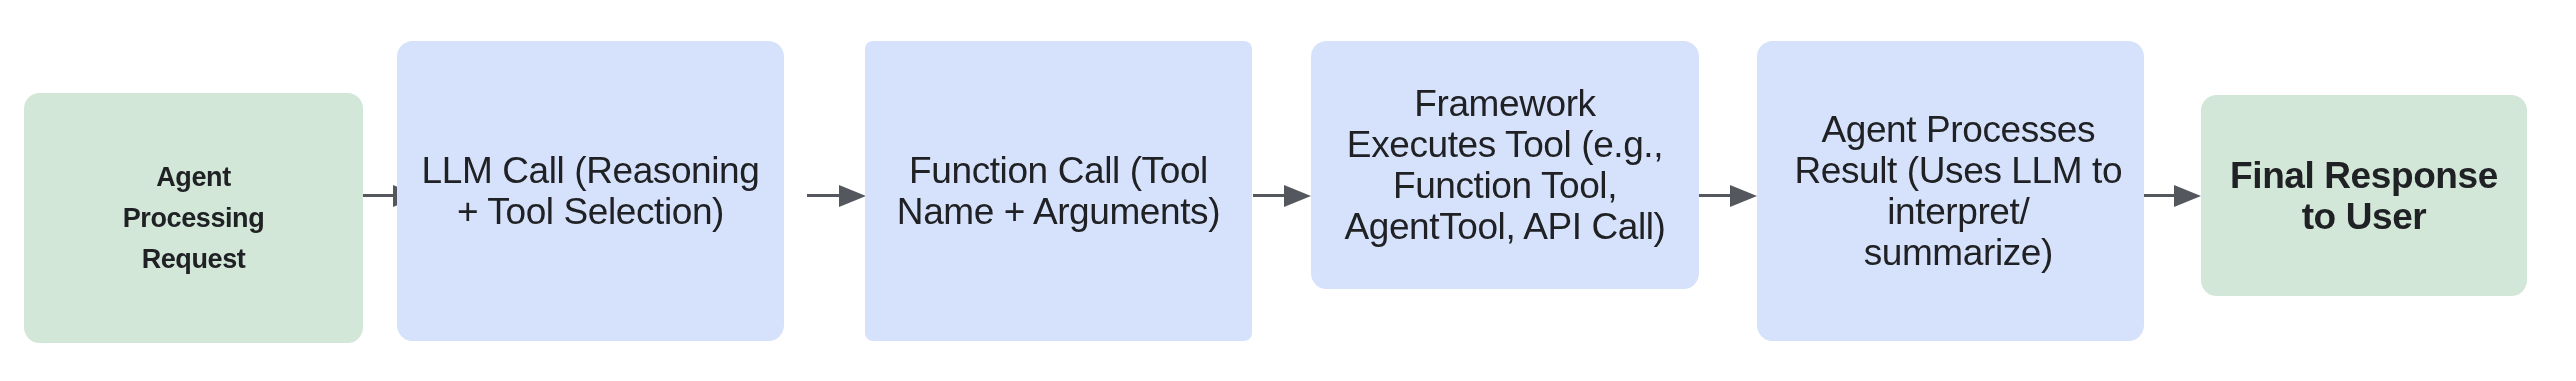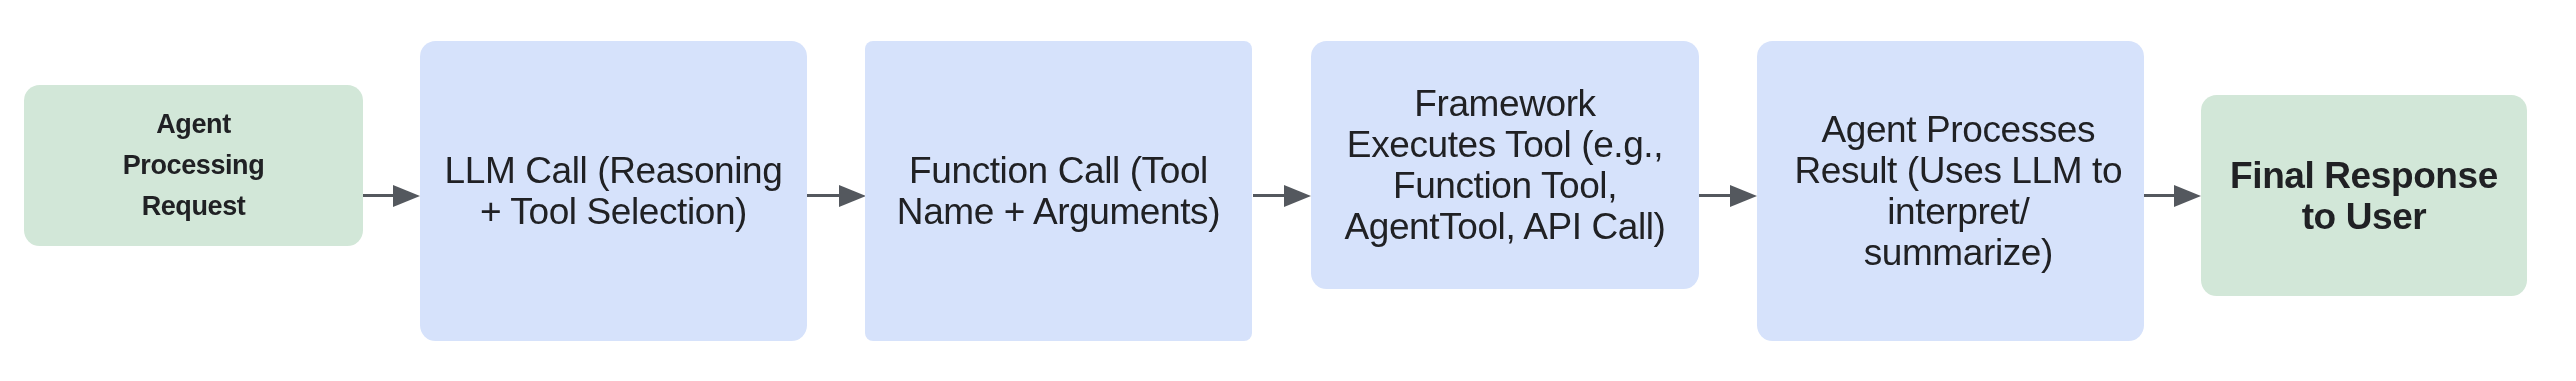--- a/index.html
+++ b/index.html
@@ -27,24 +27,24 @@
   .node .label {
     white-space: pre-line;
     text-align: center;
     color: var(--text, #202124);
     letter-spacing: -0.4px;
   }
   .terminal { background: var(--terminal-bg, #d2e7d8); }
   .process  { background: var(--process-bg, #d6e2fb); }
 
   
-  .n1 { left: 24px;   top: 85px; width: 339px; height: 161px; }
+  .n1 { left: 24px;   top: 93px; width: 339px; height: 250px; }
   .n6 { left: 2201px; top: 95px; width: 326px; height: 201px; }
   
-  .n2 { left: 420px;  top: 41px; width: 387px; height: 300px; }
+  .n2 { left: 397px;  top: 41px; width: 387px; height: 300px; }
   .n3 { left: 865px; top: 41px; width: 387px; height: 300px; border-radius: 8px; }
   .n4 { left: 1311px; top: 41px; width: 388px; height: 248px; }
   .n5 { left: 1757px; top: 41px; width: 387px; height: 300px; padding-left: 25px; }
 
   .n1 .label { font-size: 27px; font-weight: 700; line-height: 41px; }
   .n6 .label { font-size: 37px; font-weight: 700; line-height: 41px; }
   .n2 .label, .n3 .label, .n4 .label, .n5 .label {
     font-size: 37px; font-weight: 400; line-height: 41px;
   }
 

